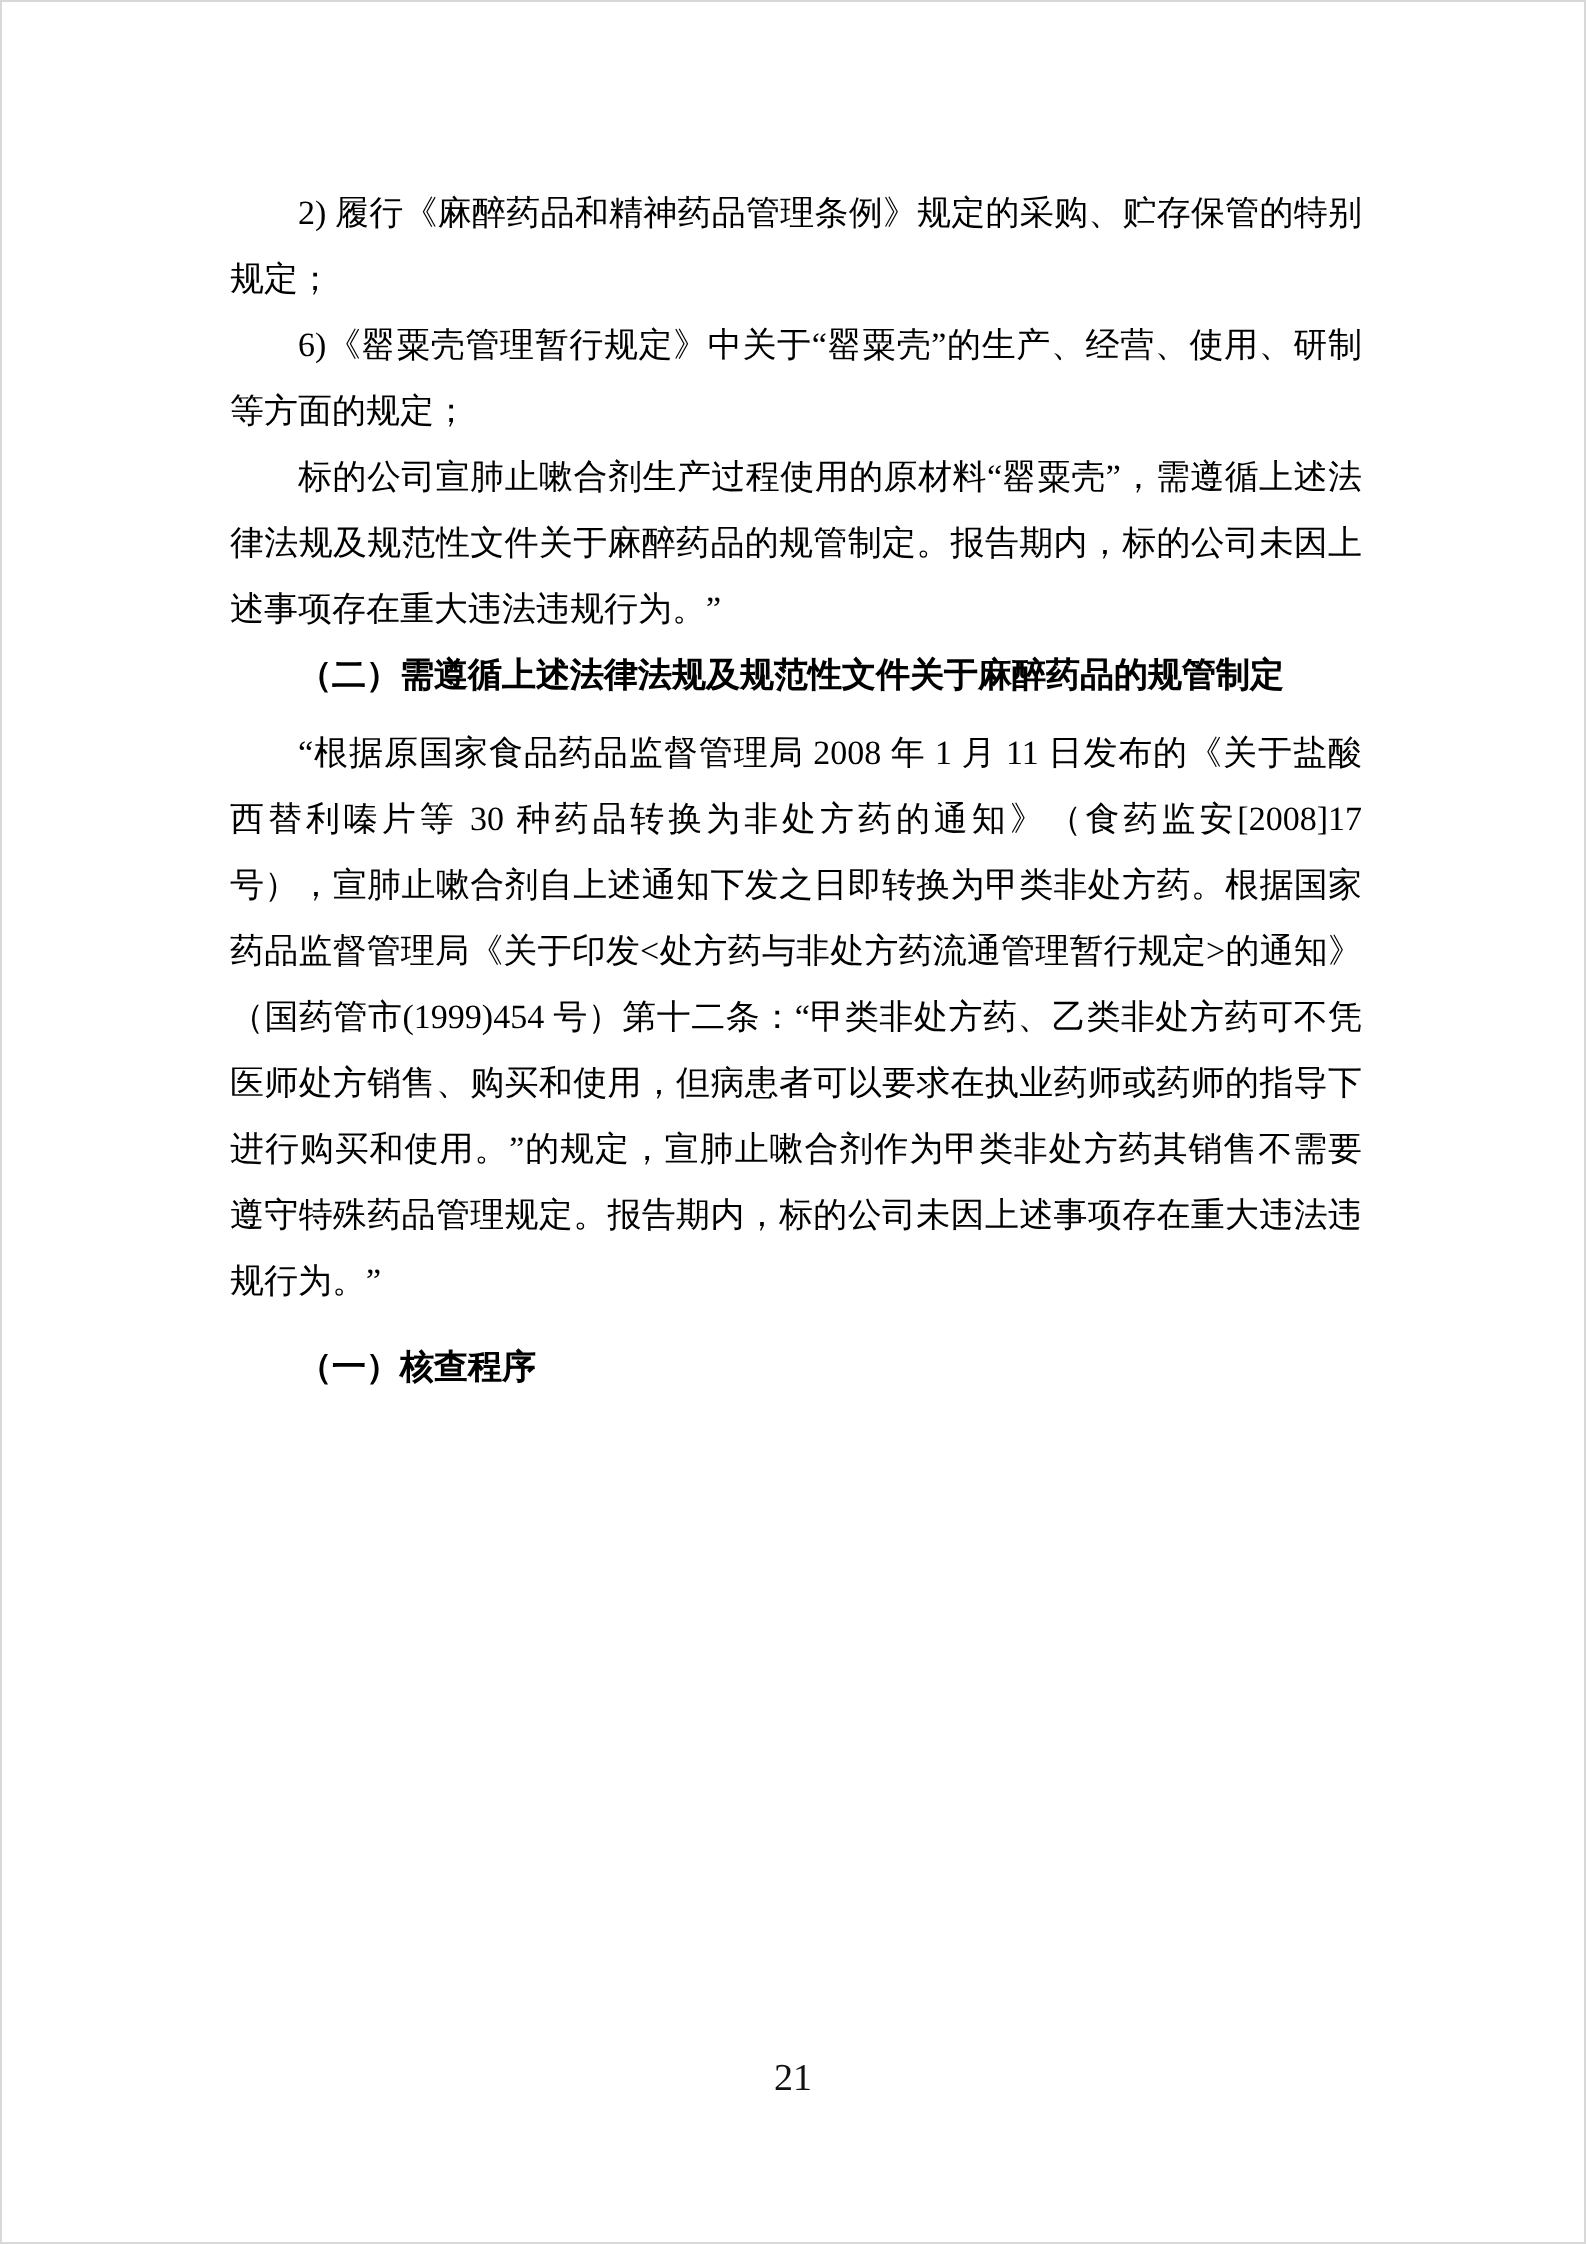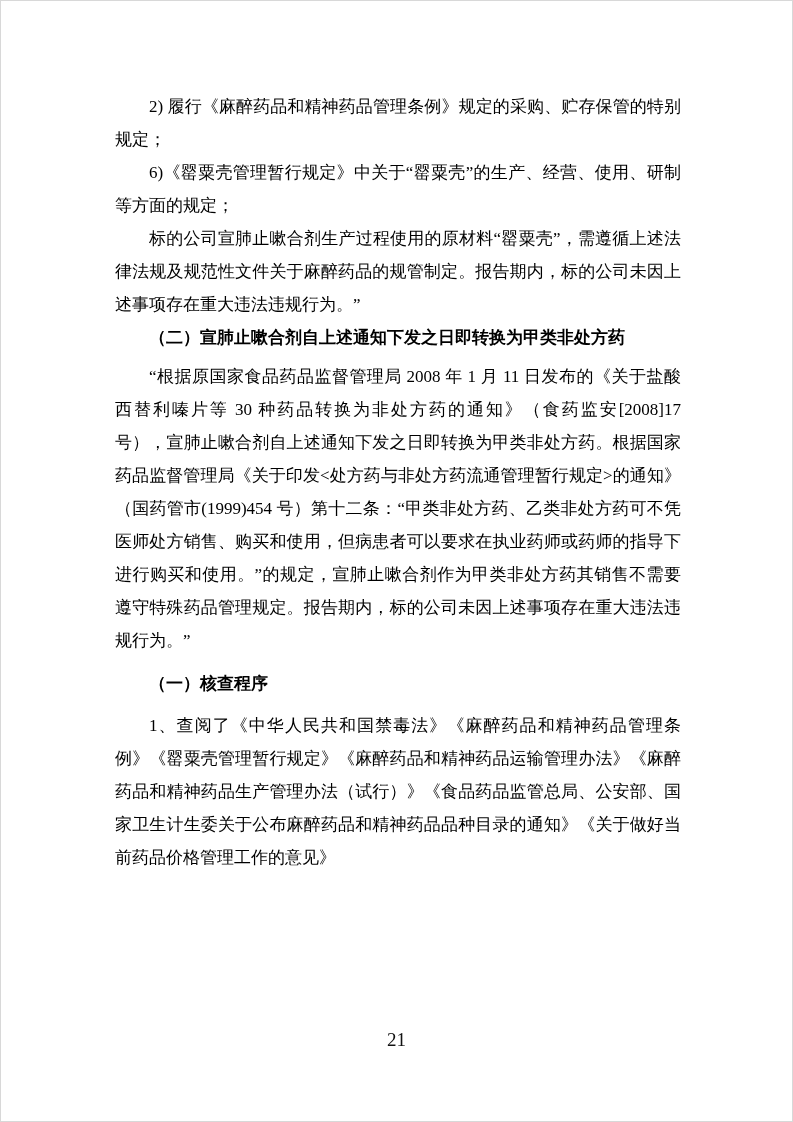--- a/index.html
+++ b/index.html
@@ -66,19 +66,18 @@
   }
 </style>
 </head>
 <body>
 
 <div class="page">
   <div class="content">
     <p class="p-kai">2) 履行《麻醉药品和精神药品管理条例》规定的采购、贮存保管的特别规定；</p>
     <p class="p-kai">6)《罂粟壳管理暂行规定》中关于“罂粟壳”的生产、经营、使用、研制等方面的规定；</p>
     <p class="p-kai">标的公司宣肺止嗽合剂生产过程使用的原材料“罂粟壳”，需遵循上述法律法规及规范性文件关于麻醉药品的规管制定。报告期内，标的公司未因上述事项存在重大违法违规行为。”</p>
-    <p class="p-heading h-sub2">（二）宣肺止嗽合剂自上述通知下发之日即转换为甲类非处方药</p>
+    <p class="p-heading h-sub2">（二）需遵循上述法律法规及规范性文件关于麻醉药品的规管制定</p>
     <p class="p-kai">“根据原国家食品药品监督管理局 2008 年 1 月 11 日发布的《关于盐酸西替利嗪片等 30 种药品转换为非处方药的通知》（食药监安[2008]17 号），宣肺止嗽合剂自上述通知下发之日即转换为甲类非处方药。根据国家药品监督管理局《关于印发&lt;处方药与非处方药流通管理暂行规定&gt;的通知》（国药管市(1999)454 号）第十二条：“甲类非处方药、乙类非处方药可不凭医师处方销售、购买和使用，但病患者可以要求在执业药师或药师的指导下进行购买和使用。”的规定，宣肺止嗽合剂作为甲类非处方药其销售不需要遵守特殊药品管理规定。报告期内，标的公司未因上述事项存在重大违法违规行为。”</p>
     <p class="p-heading h-sub1">（一）核查程序</p>
-    <p class="p-song">1、查阅了《中华人民共和国禁毒法》《麻醉药品和精神药品管理条例》《罂粟壳管理暂行规定》《麻醉药品和精神药品运输管理办法》《麻醉药品和精神药品生产管理办法（试行）》《食品药品监管总局、公安部、国家卫生计生委关于公布麻醉药品和精神药品品种目录的通知》《关于做好当前药品价格管理工作的意见》</p>
   </div>
   <div class="page-number">21</div>
 </div>
 
 </body></html>

